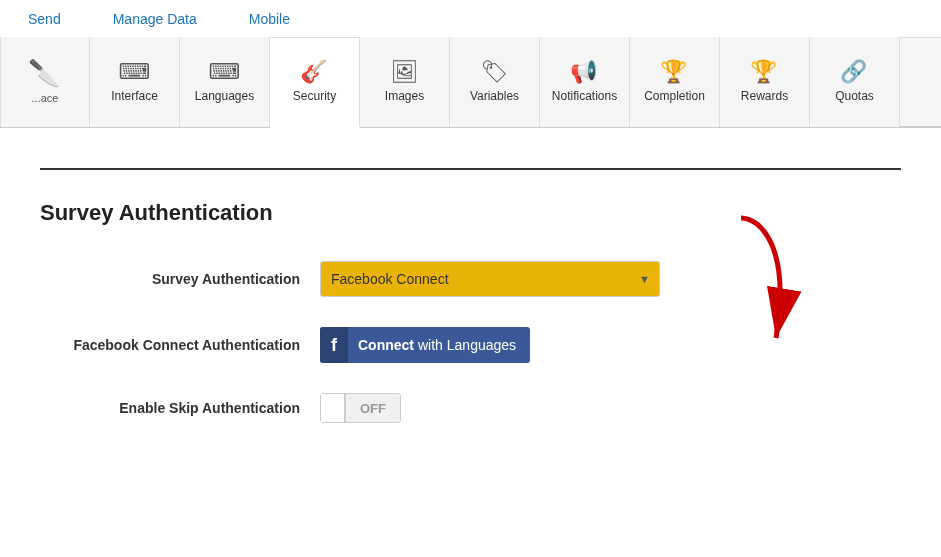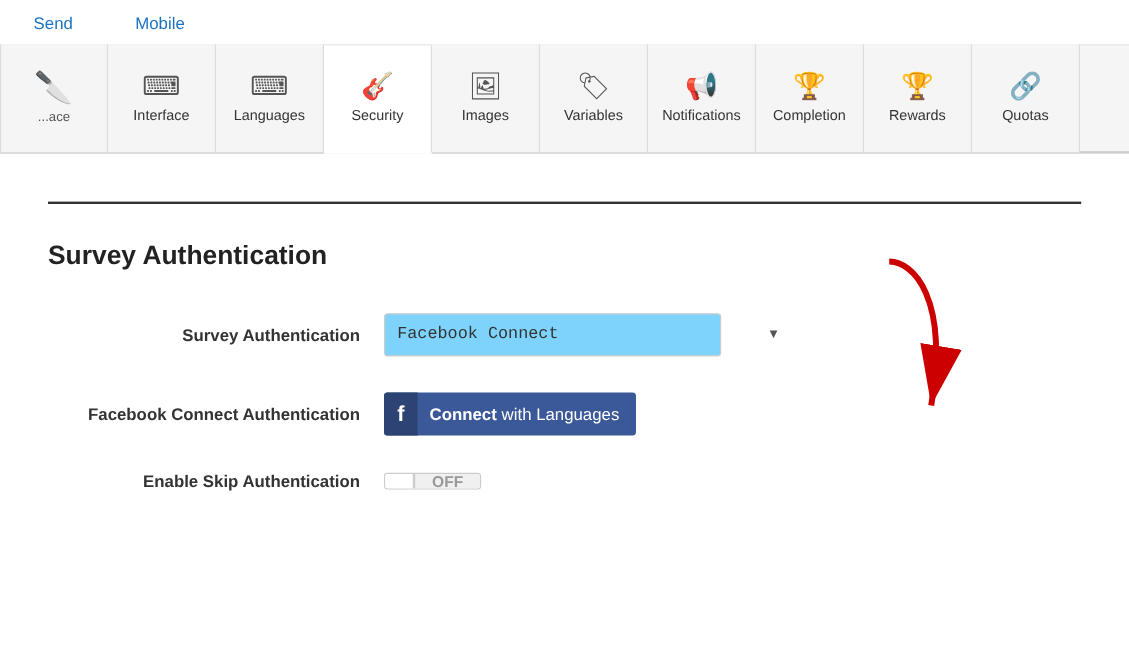--- a/index.html
+++ b/index.html
@@ -92,32 +92,31 @@
       font-weight: bold;
       color: #333;
       width: 280px;
       text-align: right;
       padding-right: 20px;
       flex-shrink: 0;
     }
 
     
     .auth-select {
-      width: 281px;
+      width: 340px;
       height: 36px;
       border: 1px solid #ccc;
       border-radius: 3px;
       font-size: 14px;
       padding: 0 10px;
-      background: #7dd3fc;
+      background: #eab308;
       color: #333;
       appearance: none;
       -webkit-appearance: none;
       cursor: pointer;
-      font-family: Liberation Mono, monospace;
     }
     .select-wrapper {
       position: relative;
       width: 340px;
     }
     .select-wrapper::after {
       content: '▼';
       position: absolute;
       right: 10px;
       top: 50%;
@@ -157,21 +156,21 @@
     .facebook-btn .fb-text-connect { font-weight: bold; }
     .facebook-btn .fb-text-with { font-weight: normal; margin-left: 4px; }
 
     
     .toggle-off {
       display: inline-flex;
       align-items: center;
       border: 1px solid #ccc;
       border-radius: 3px;
       overflow: hidden;
-      height: 14px;
+      height: 30px;
       cursor: pointer;
       justify-content: flex-end;
     }
     .toggle-off-label {
       background: #f0f0f0;
       color: #999;
       padding: 0 14px;
       height: 100%;
       display: flex;
       align-items: center;
@@ -197,20 +196,21 @@
       top: 155px;
       right: 50px;
       pointer-events: none;
     }
   </style>
 </head>
 <body>
 
 <nav class="top-nav">
   <a class="top-nav-item">Send</a>
+  <a class="top-nav-item">Manage Data</a>
   <a class="top-nav-item">Mobile</a>
 </nav>
 
 <div class="icon-tab-bar">
 
   <div class="icon-tab">
     <span class="icon-symbol">🔪</span>
     <span style="font-size:11px;color:#555;">...ace</span>
   </div>
 

